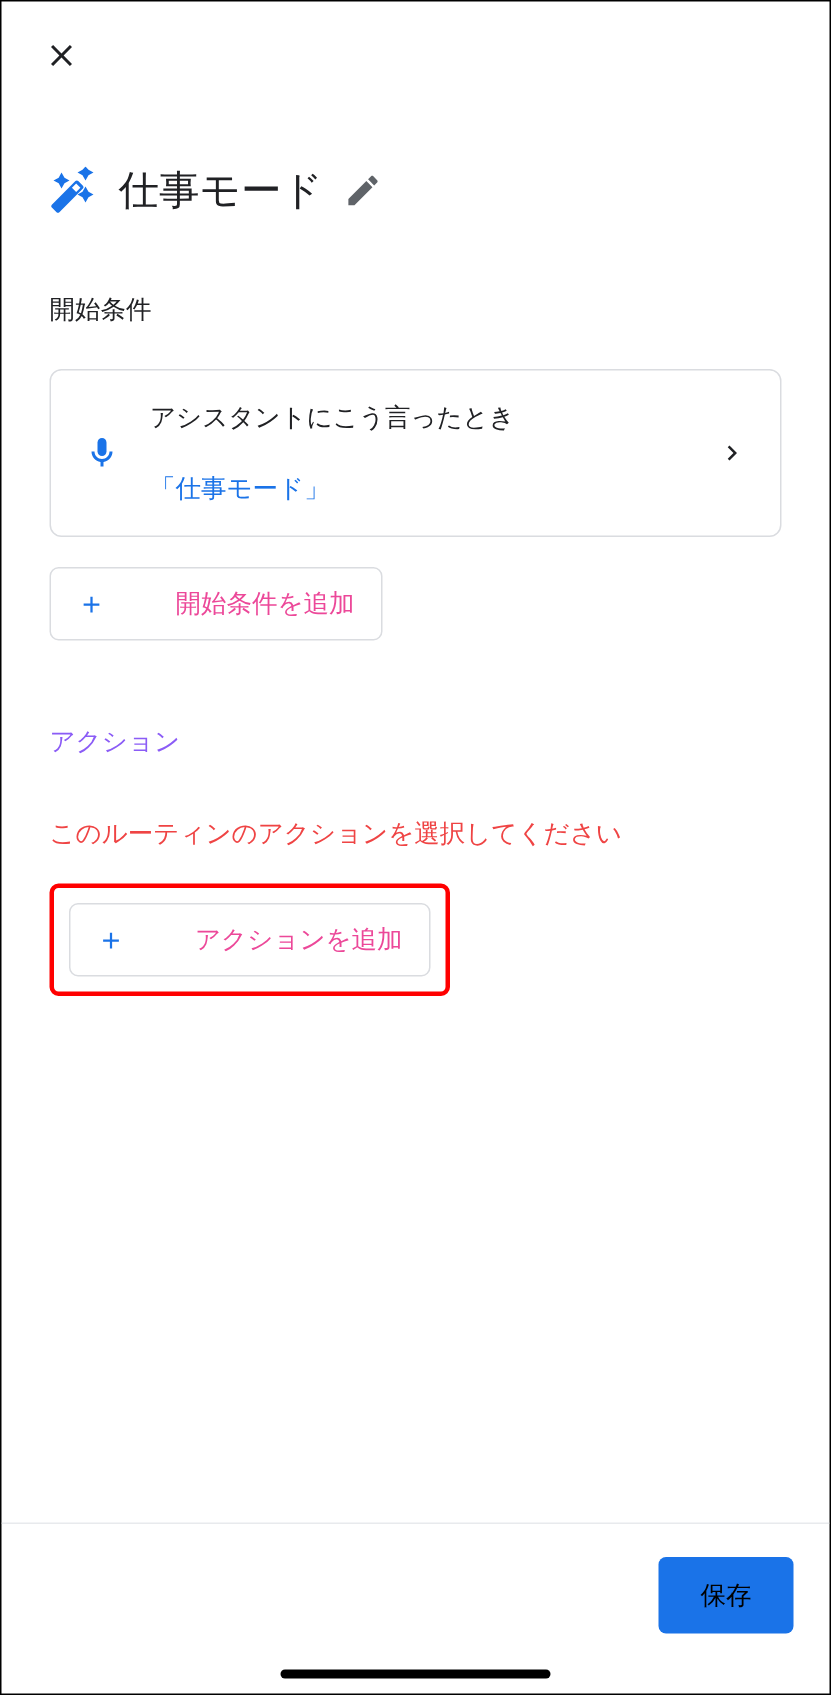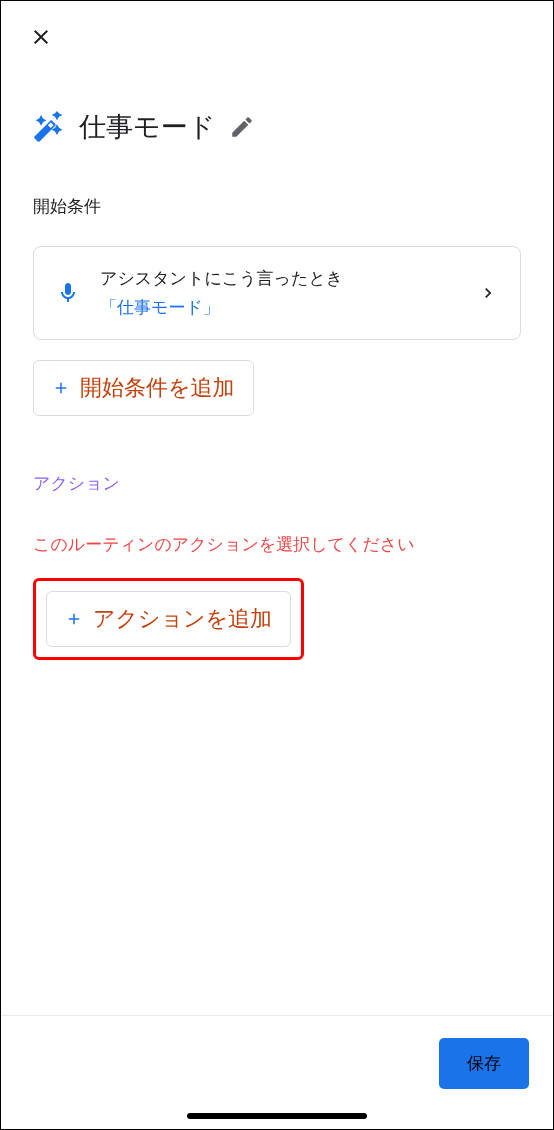--- a/index.html
+++ b/index.html
@@ -65,21 +65,21 @@
       cursor: pointer;
     }
     .mic-icon {
       display: inline-flex;
       flex-shrink: 0;
     }
     .starter-text-block {
       flex: 1;
       display: flex;
       flex-direction: column;
-      gap: 6px;
+      gap: 24px;
     }
     .starter-title-text {
       font-size: 17px;
       color: #202124;
     }
     .starter-phrase {
       font-size: 17px;
       color: #1a73e8;
     }
     .chevron {
@@ -91,22 +91,23 @@
       align-items: center;
       gap: 10px;
       border: 1px solid #dadce0;
       border-radius: 6px;
       background: #fff;
       padding: 12px 18px;
       cursor: pointer;
       margin-top: 20px;
     }
     .add-btn-text {
-      color: #c2410c;
-      font-size: 22px;
+      color: #ec4899;
+      font-size: 17px;
+      margin-left: 37px;
     }
     .plus-icon {
       display: inline-flex;
     }
     .actions-heading {
       font-size: 17px;
       font-weight: 400;
       color: #8b5cf6;
       margin-top: 56px;
     }

